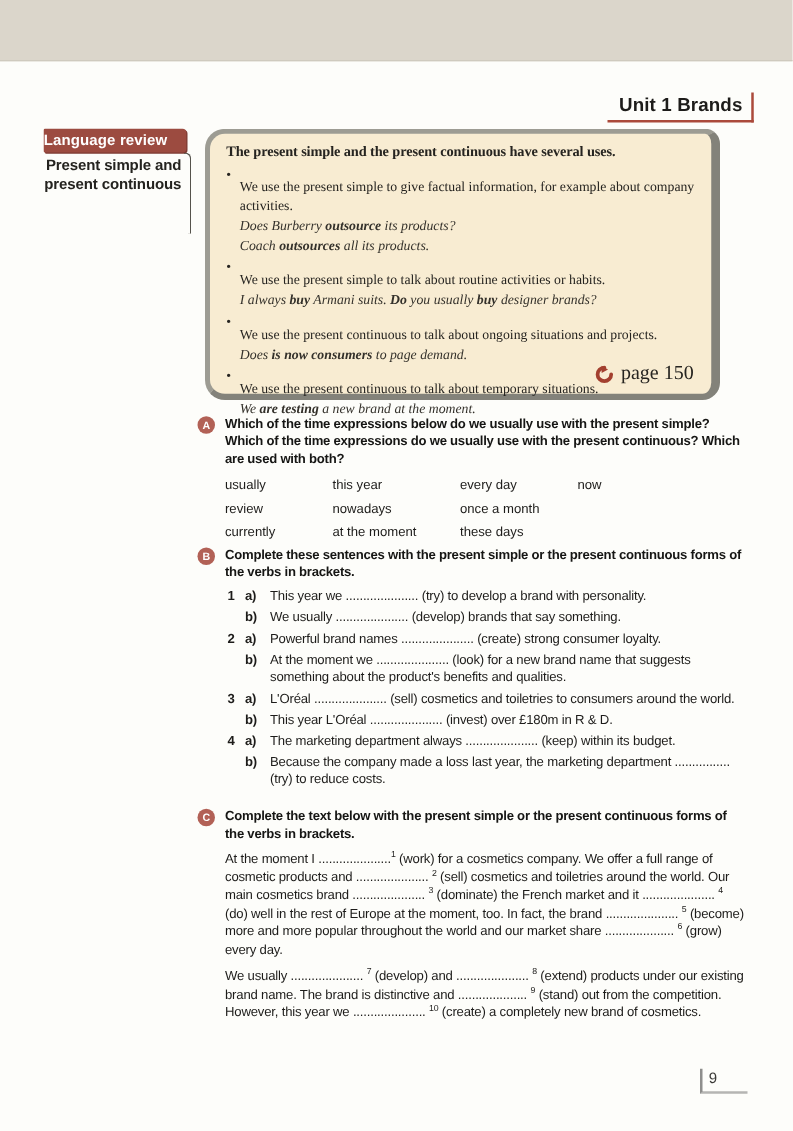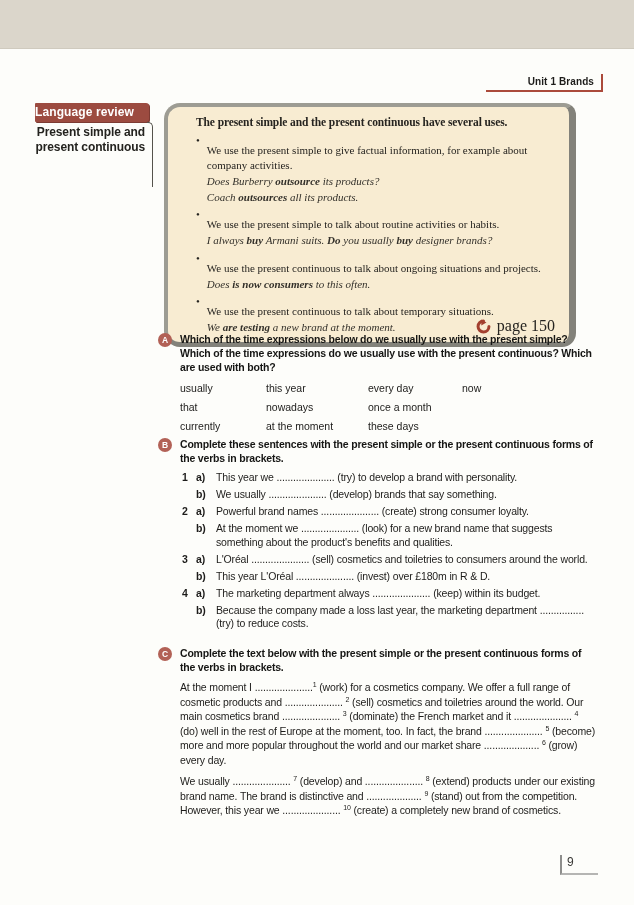--- a/index.html
+++ b/index.html
@@ -14,21 +14,21 @@
     background:var(--scan-bg,#dbd6cb);
     border-bottom:1px solid #cfcabe;
   }
   
   .unit-tab{
     position:absolute;left:486px;top:74px;width:108px;
     text-align:right;
     border-bottom:2px solid var(--accent-red,#ab4a3b);
     border-right:2px solid var(--accent-red,#ab4a3b);
     padding:2px 7px 3px 0;
-    font-weight:bold;font-size:10px;color:#1d1c1a;letter-spacing:.1px;
+    font-weight:bold;font-size:15px;color:#1d1c1a;letter-spacing:.1px;
   }
   
   .sidebar-tab{
     position:absolute;left:35px;top:103px;width:114px;height:19px;
     background:var(--tab-bg,#9c4b40);
     color:#fff;font-weight:bold;font-size:12px;line-height:19px;
     text-align:left;letter-spacing:.1px;
     border-radius:1px 3px 3px 1px;
     box-shadow:1px 1px 0 #7d3b33;
   }
@@ -37,28 +37,28 @@
     text-align:right;font-weight:bold;font-size:12px;line-height:15px;
     color:#24231f;letter-spacing:-.1px;
   }
   .sidebar-bracket{
     position:absolute;left:147px;top:122px;width:5px;height:64px;
     border-right:1.5px solid #55534c;border-top:1.5px solid #55534c;
     border-top-right-radius:5px;
   }
   
   .grammar-box{
-    position:absolute;left:164px;top:103px;width:412px;height:244px;
+    position:absolute;left:164px;top:103px;width:412px;height:217px;
     box-sizing:border-box;
     background:var(--box-bg,#f8ecd2);
     border:4px solid var(--box-border,#9d9c93);
     border-right:7px solid var(--box-border-dark,#83827a);
     border-bottom:5px solid var(--box-border-dark,#83827a);
     border-radius:16px 12px 14px 16px;
-    padding:8px 10px 6px 28px;
+    padding:8px 10px 6px 13px;
     font-family:"Liberation Serif",serif;color:#262420;
   }
   .g-title{font-weight:bold;font-size:11.5px;line-height:15px;letter-spacing:-.1px;white-space:nowrap;margin-bottom:3px;}
   .g-bullet{display:flex;gap:7px;margin-top:3px;}
   .g-dot{flex:none;font-size:11px;line-height:14px;color:#262420;}
   .g-body{flex:1;}
   .g-rule{font-size:11px;line-height:14.5px;margin-top:10px;}
   .g-ex{font-size:11px;line-height:14.5px;font-style:italic;margin-top:1.5px;color:#33302a;}
   .rt-i{font-style:italic;}
   .rt-bi{font-style:italic;font-weight:bold;}
@@ -132,21 +132,21 @@
         <span class="g-dot">•</span>
         <div class="g-body">
           <div class="g-rule"><span>We use the present simple to talk about routine activities or habits.</span></div>
           <div class="g-ex"><span class="rt-i">I always </span><span class="rt-bi">buy</span><span class="rt-i"> Armani suits. </span><span class="rt-bi">Do</span><span class="rt-i"> you usually </span><span class="rt-bi">buy</span><span class="rt-i"> designer brands?</span></div>
         </div>
       </div>
       <div class="g-bullet">
         <span class="g-dot">•</span>
         <div class="g-body">
           <div class="g-rule"><span>We use the present continuous to talk about ongoing situations and projects.</span></div>
-          <div class="g-ex"><span class="rt-i">Does </span><span class="rt-bi">is now consumers</span><span class="rt-i"> to this often.</span></div>
+          <div class="g-ex"><span class="rt-i">Does </span><span class="rt-bi">is now consumers</span><span class="rt-i"> to page demand.</span></div>
         </div>
       </div>
       <div class="g-bullet">
         <span class="g-dot">•</span>
         <div class="g-body">
           <div class="g-rule"><span>We use the present continuous to talk about temporary situations.</span></div>
           <div class="g-ex"><span class="rt-i">We </span><span class="rt-bi">are testing</span><span class="rt-i"> a new brand at the moment.</span></div>
         </div>
       </div>
     </div>
@@ -162,21 +162,21 @@
 <section class="exercise ex-a">
   <div class="ex-head">
     <span class="badge">A</span>
     <div class="ex-heading">Which of the time expressions below do we usually use with the present simple? Which of the time expressions do we usually use with the present continuous? Which are used with both?</div>
   </div>
   <div class="word-grid" id="word-grid">
       <span class="word-cell">usually</span>
       <span class="word-cell">this year</span>
       <span class="word-cell">every day</span>
       <span class="word-cell">now</span>
-      <span class="word-cell">that</span>
+      <span class="word-cell">review</span>
       <span class="word-cell">nowadays</span>
       <span class="word-cell">once a month</span>
       <span class="word-cell"></span>
       <span class="word-cell">currently</span>
       <span class="word-cell">at the moment</span>
       <span class="word-cell">these days</span>
       <span class="word-cell"></span>
     </div>
 </section>
 

